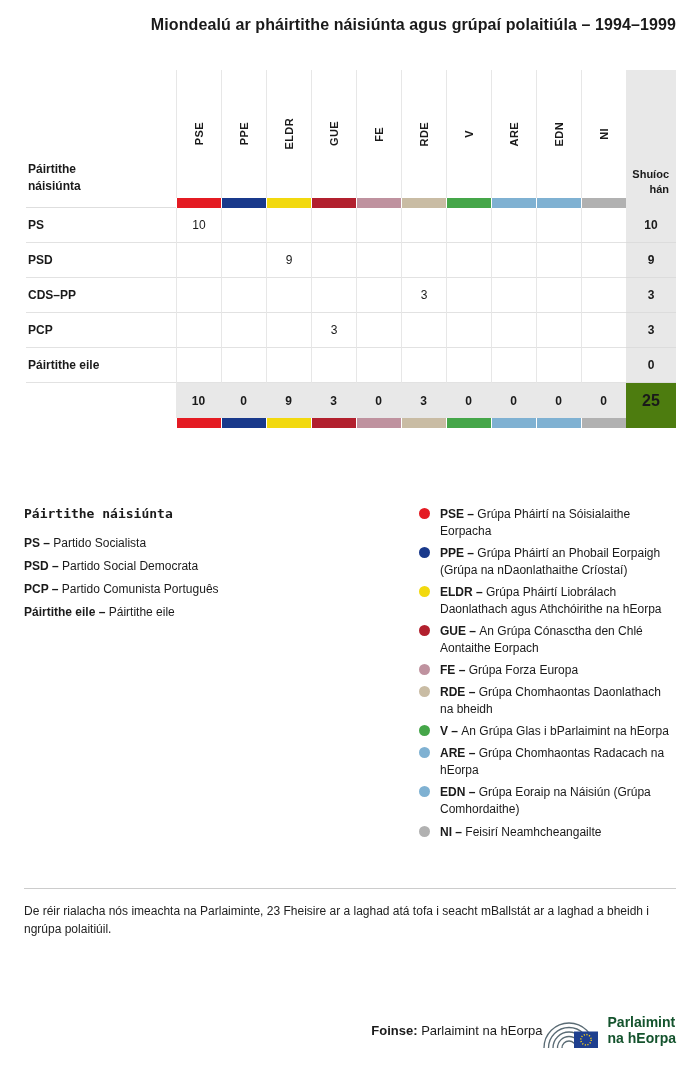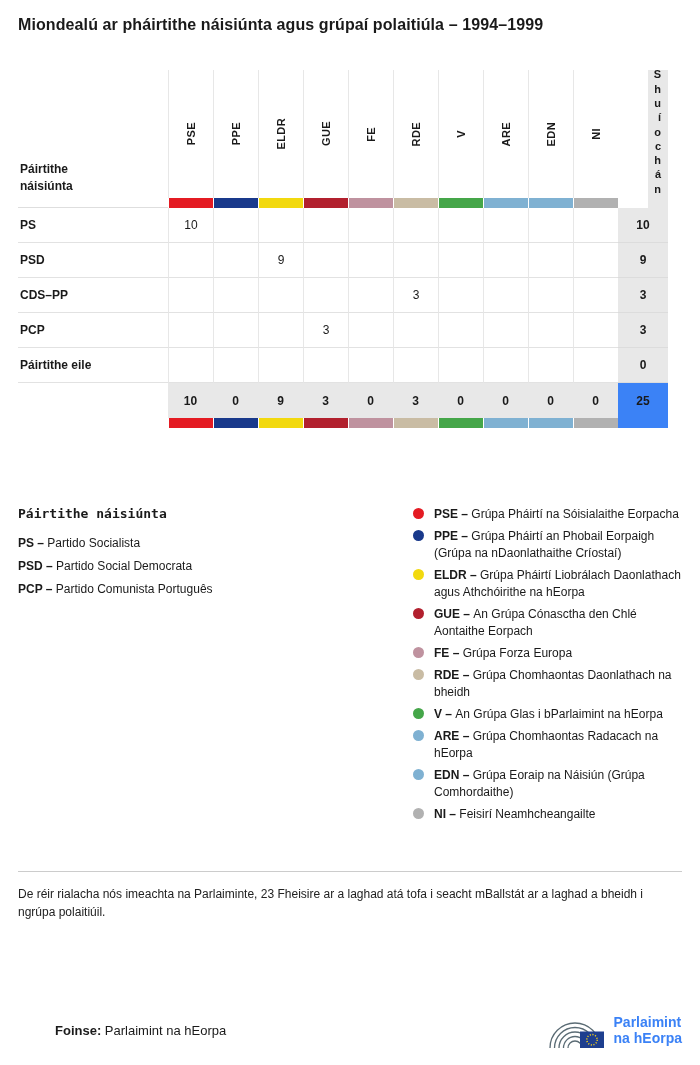--- a/index.html
+++ b/index.html
@@ -1,18 +1,18 @@
 <!DOCTYPE html>
 <html><head>
 <meta charset="utf-8">
 <style>
   * { box-sizing: border-box; margin: 0; padding: 0; }
   html,body { background:#fff; }
   body { width:700px; height:1065px; font-family:"Liberation Sans",sans-serif; color:#1a1a1a; }
-  .page { width:700px; height:1065px; padding:16px 18px 14px; display:flex; flex-direction:column; overflow:hidden; }
+  .page { width:700px; height:1065px; padding:16px 24px 14px; display:flex; flex-direction:column; overflow:hidden;align-items:flex-end; }
 
   .title { font-size:16px; font-weight:700; letter-spacing:0.1px; }
   .subtitle { font-size:15px; color:#404040; margin-top:9px; }
 
   
   .ptable { display:flex; margin-top:36px; }
   .lcol { width:150px; }
   .lhead { height:138px; display:flex; align-items:flex-end; padding:0 0 12px 2px; border-bottom:1px solid #dedede; font-weight:700; font-size:12px; line-height:1.4; }
   .lhead span { max-width:80px; }
   .tlabel { height:35px; display:flex; align-items:center; padding-left:2px; font-weight:700; font-size:12px; border-bottom:1px solid #e2e2e2; }
@@ -20,43 +20,43 @@
 
   .gcols { display:flex; }
   .gcol { width:45px; }
   .ghead { height:128px; display:flex; align-items:center; justify-content:center; border-left:1px solid #e7e7e7; }
   .vtext { writing-mode:vertical-rl; transform:rotate(180deg); font-weight:700; font-size:11px; letter-spacing:0.4px; }
   .gbar { height:10px; border-left:1px solid #fff; }
   .gcell { height:35px; display:flex; align-items:center; justify-content:center; font-size:12px; border-left:1px solid #e7e7e7; border-bottom:1px solid #e2e2e2; }
   .gtotal { height:35px; display:flex; align-items:center; justify-content:center; font-size:12px; font-weight:700; background:#e8e8e8; }
 
   .scol { width:50px; }
-  .shead { height:138px; background:#e8e8e8; display:flex; align-items:flex-end; justify-content:flex-end; padding:0 7px 12px 4px; font-weight:700; font-size:11px; line-height:1.3; text-align:right;margin-left:30px; }
+  .shead { height:138px; background:#e8e8e8; display:flex; align-items:flex-end; justify-content:flex-end; padding:0 7px 12px 4px; font-weight:700; font-size:11px; line-height:1.3; text-align:right; }
   .shead span { word-break:break-all; }
   .sseat { height:35px; background:#e8e8e8; display:flex; align-items:center; justify-content:center; font-weight:700; font-size:12px; border-bottom:1px solid #dcdcdc; }
-  .stotal { height:45px; background:#3b82f6; display:flex; align-items:center; justify-content:center; font-weight:700; font-size:12px; padding-bottom:10px; }
+  .stotal { height:45px; background:#4d7c0f; display:flex; align-items:center; justify-content:center; font-weight:700; font-size:16px; padding-bottom:10px; }
 
   
   .legends { display:flex; margin-top:78px; }
   .legend-left { width:395px; padding-right:20px; }
   .legend-left h3 { font-family:"DejaVu Sans Mono",monospace; font-size:13px; font-weight:700; margin-bottom:15px; }
   .lg-item { font-size:12px; margin-bottom:9px; }
   .lg-item b { font-weight:700; }
   .legend-right { flex:1; }
   .legend-right h3 { font-size:12.5px; font-weight:700; margin-bottom:12px; }
   .gr-item { display:flex; margin-bottom:5px; font-size:12px; line-height:1.42; }
   .dot { width:11px; height:11px; border-radius:50%; flex:0 0 11px; margin:2px 10px 0 0; }
 
   
   .footnote { margin-top:42px; border-top:1px solid #cccccc; padding-top:13px; font-size:12px; line-height:1.5; color:#222; }
   .footer { margin-top:auto; display:flex; justify-content:space-between; align-items:center; }
   .source { font-size:13px; }
   .source b { font-weight:700;margin-left:37px; }
   .eplogo { display:flex; align-items:center; gap:9px; }
-  .eplogo-text { font-size:14px; font-weight:700; color:#3b82f6; line-height:1.15; }
+  .eplogo-text { font-size:14px; font-weight:700; color:#14532d; line-height:1.15; }
 </style>
 </head>
 <body>
 
 <div class="page">
 
   <h1 class="title">Miondealú ar pháirtithe náisiúnta agus grúpaí polaitiúla – 1994–1999</h1>
 
   <div class="ptable">
     <div class="lcol">
@@ -221,20 +221,21 @@
     </div>
   </div>
 
   <div class="legends">
     <div class="legend-left">
       <h3>Páirtithe náisiúnta</h3>
       <div>
           <div class="lg-item"><b>PS – </b><span>Partido Socialista</span></div>
           <div class="lg-item"><b>PSD – </b><span>Partido Social Democrata</span></div>
           <div class="lg-item"><b>PCP – </b><span>Partido Comunista Português</span></div>
+          <div class="lg-item"><b>Páirtithe eile – </b><span>Páirtithe eile</span></div>
         </div>
     </div>
     <div class="legend-right">
       <div>
           <div class="gr-item">
             <span class="dot" style="background: rgb(228, 27, 35);"></span>
             <span><b>PSE – </b><span>Grúpa Pháirtí na Sóisialaithe Eorpacha</span></span>
           </div>
           <div class="gr-item">
             <span class="dot" style="background: rgb(25, 57, 139);"></span>

